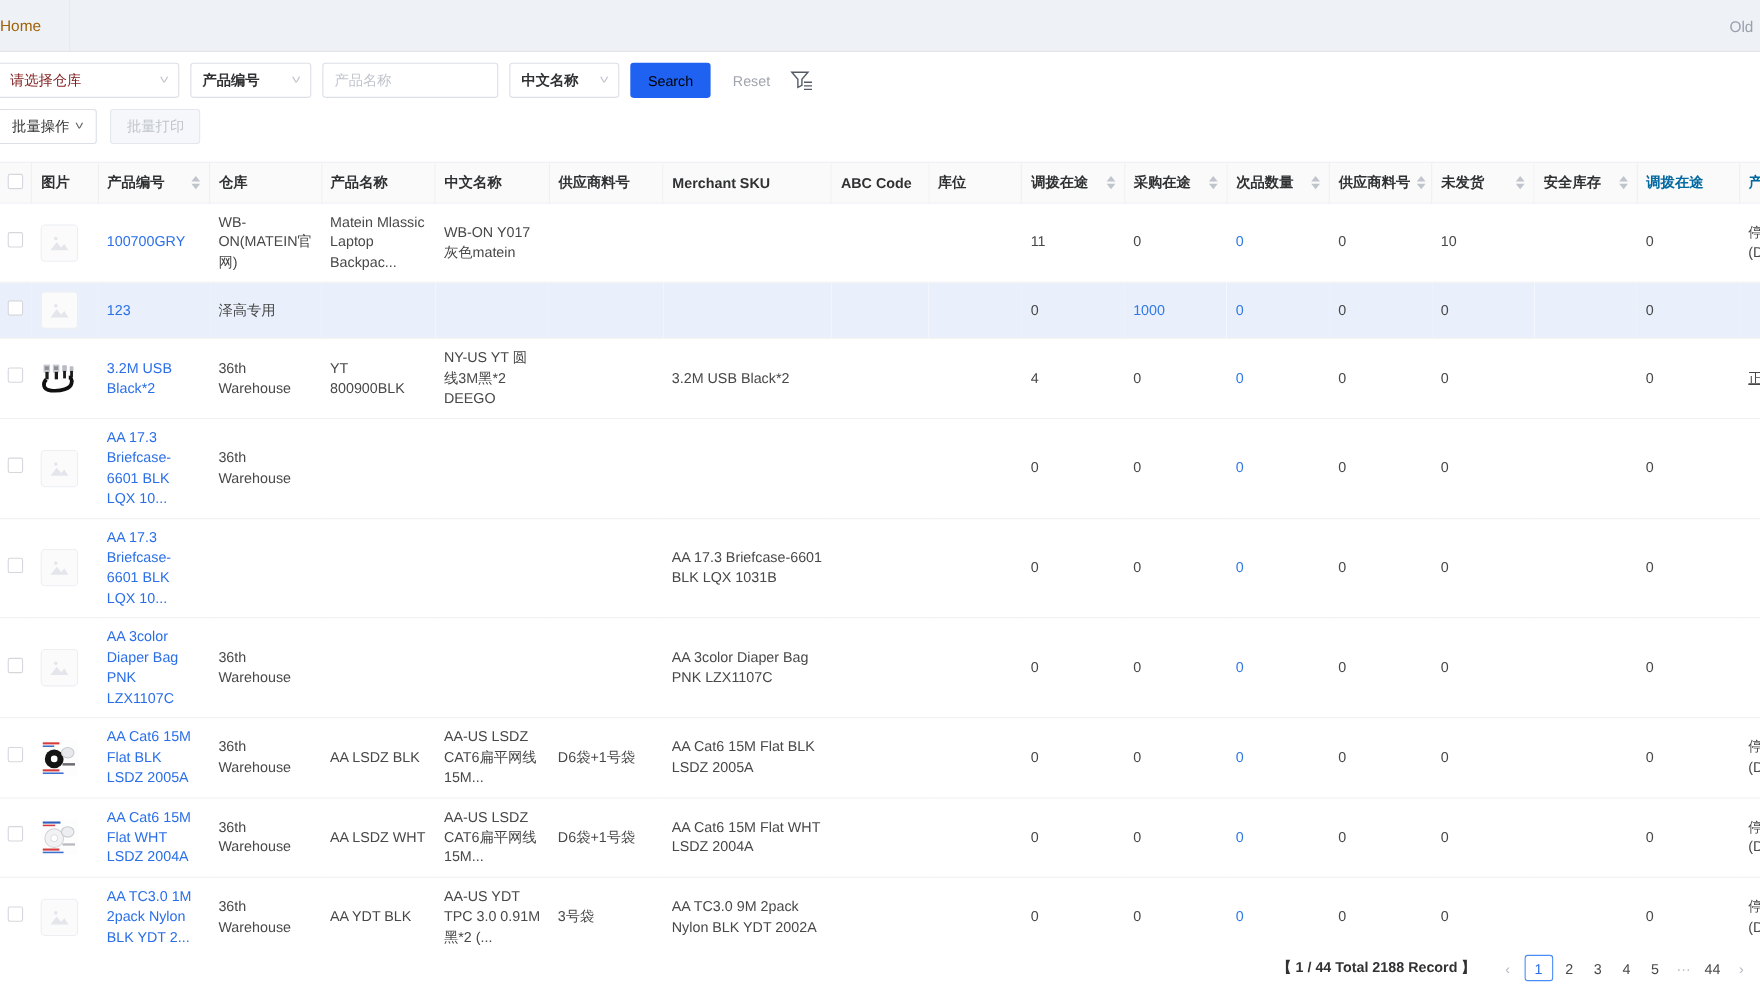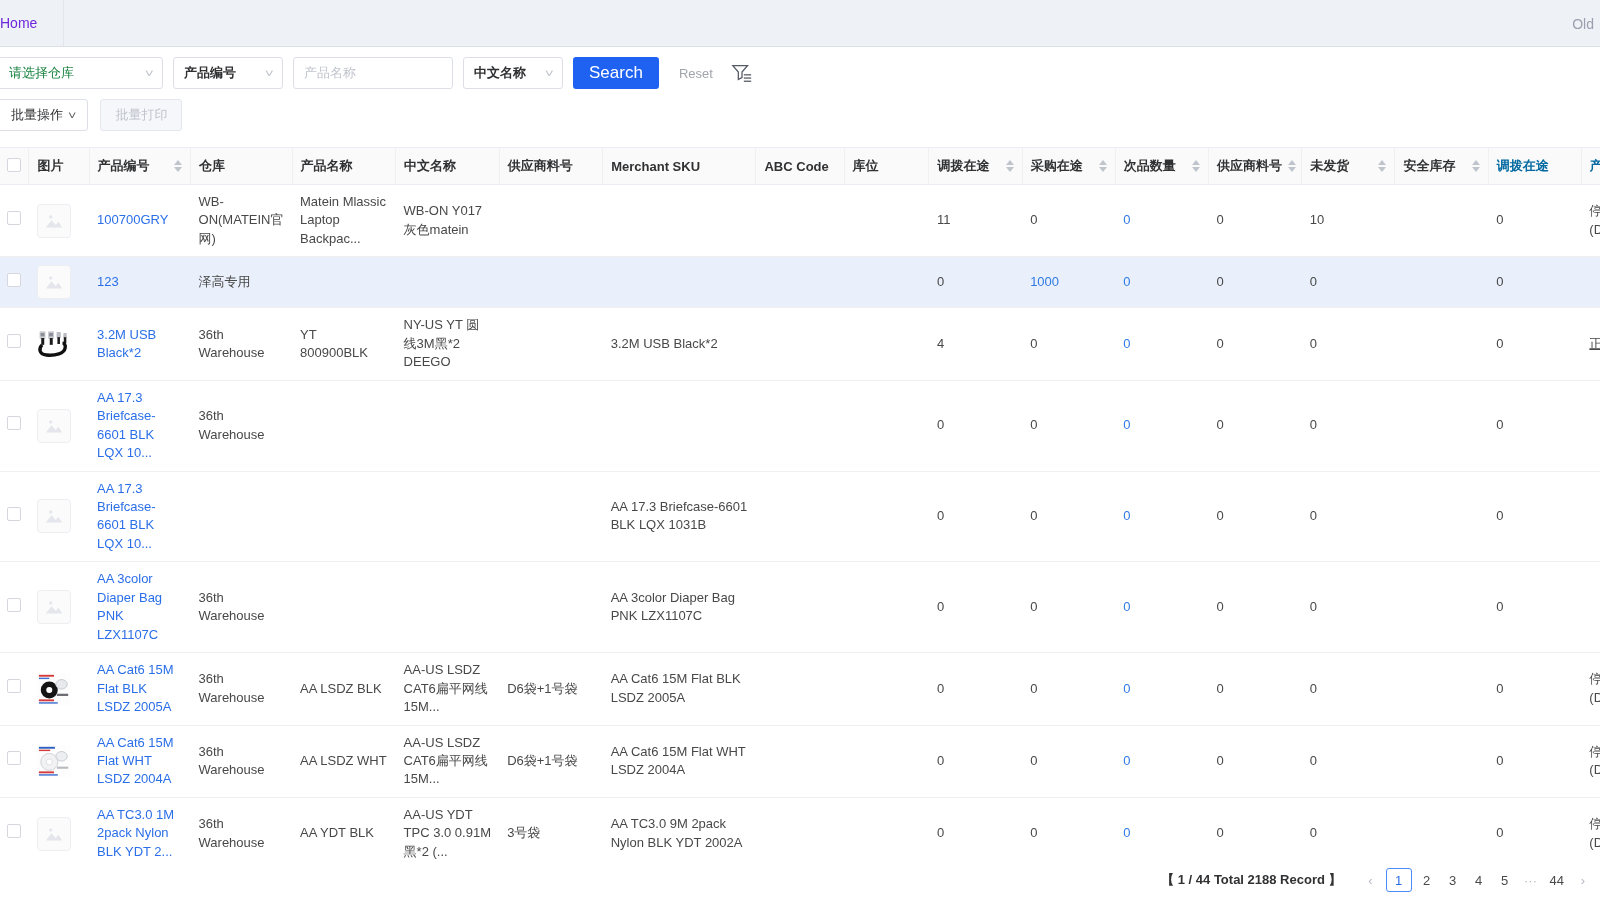--- a/index.html
+++ b/index.html
@@ -20,21 +20,21 @@
     display: flex;
     align-items: stretch;
     border-bottom: 1px solid #dcdfe6;
     position: relative;
   }
   .tab {
     display: flex;
     align-items: center;
     padding: 0 18px;
     font-size: 14px;
-    color: #6d28d9;
+    color: #a16207;
     cursor: pointer;
     background: #eef1f6;
     border-right: 1px solid #e2e6ee;
     white-space: nowrap;
   }
   .tab.home { padding-left: 0; padding-right: 26px; }
   .tab.active {
     background: #ffffff;
     color: #f0a020;
   }
@@ -79,40 +79,40 @@
     color: #606266;
   }
   .select-ctl { justify-content: space-between; cursor: pointer; }
   .select-ctl .caret {
     color: #c0c4cc;
     font-size: 11px;
     margin-left: 6px;
     transform: scaleX(1.4);
   }
   .sel-warehouse { width: 165px; margin-left: -2px; }
-  .sel-warehouse .ph { color: #15803d; }
+  .sel-warehouse .ph { color: #7f1d1d; }
   .sel-prodno { width: 110px; }
   .sel-prodno .lbl { color: #303133; font-weight: bold; }
   .inp-prodno { width: 315px; }
   .inp-prodno .ph { color: #c0c4cc; letter-spacing: -0.2px; }
   .inp-prodname { width: 160px; }
   .inp-prodname .ph { color: #c0c4cc; }
   .sel-cn { width: 100px; }
   .sel-cn .lbl { color: #303133; font-weight: bold; }
   .inp-cn { width: 200px; }
   .inp-cn .ph { color: #c0c4cc; }
 
   .btn-search {
     height: 32px;
     min-width: 70px;
     background: #1f62f2;
-    color: #ffffff;
+    color: #000000;
     border: none;
     border-radius: 3px;
-    font-size: 17px;
+    font-size: 13px;
     cursor: pointer;
     padding: 0 16px;
     font-family: inherit;
   }
   .btn-reset {
     height: 32px;
     background: transparent;
     border: none;
     color: #a0a4ac;
     font-size: 13px;

